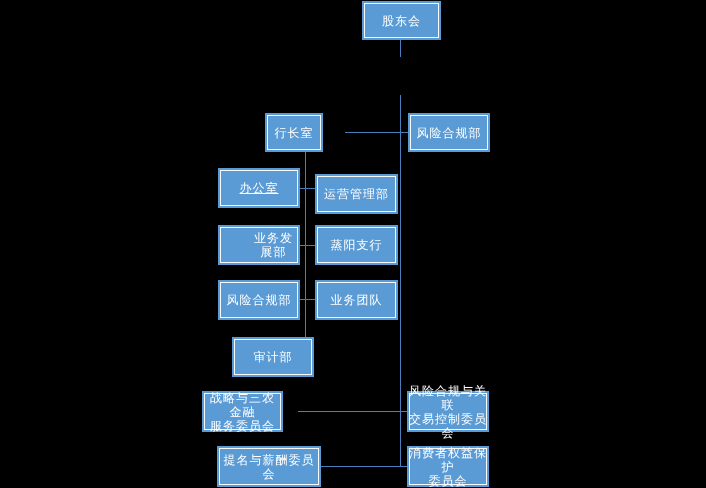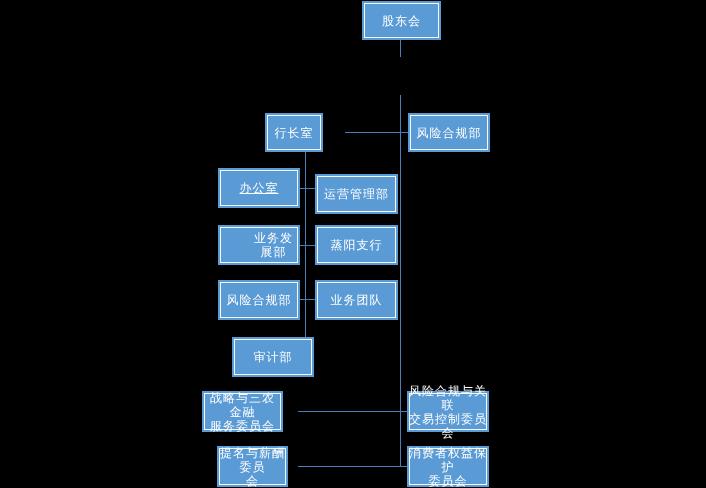--- a/index.html
+++ b/index.html
@@ -83,21 +83,21 @@
       <span class="org-node-label">审计部</span>
     </div>
     <div class="org-node" style="left: 202px; top: 391px; width: 81px; height: 41px;">
       <span class="org-node-label">战略与三农金融
 服务委员会</span>
     </div>
     <div class="org-node" style="left: 407px; top: 391px; width: 82px; height: 41px;">
       <span class="org-node-label">风险合规与关联
 交易控制委员会</span>
     </div>
-    <div class="org-node" style="left: 217px; top: 446px; width: 71px; height: 41px;">
+    <div class="org-node" style="left: 217px; top: 446px; width: 104px; height: 41px;">
       <span class="org-node-label">提名与薪酬委员
 会</span>
     </div>
     <div class="org-node" style="left: 407px; top: 446px; width: 82px; height: 41px;">
       <span class="org-node-label">消费者权益保护
 委员会</span>
     </div>
   </div>
 
 </body></html>

